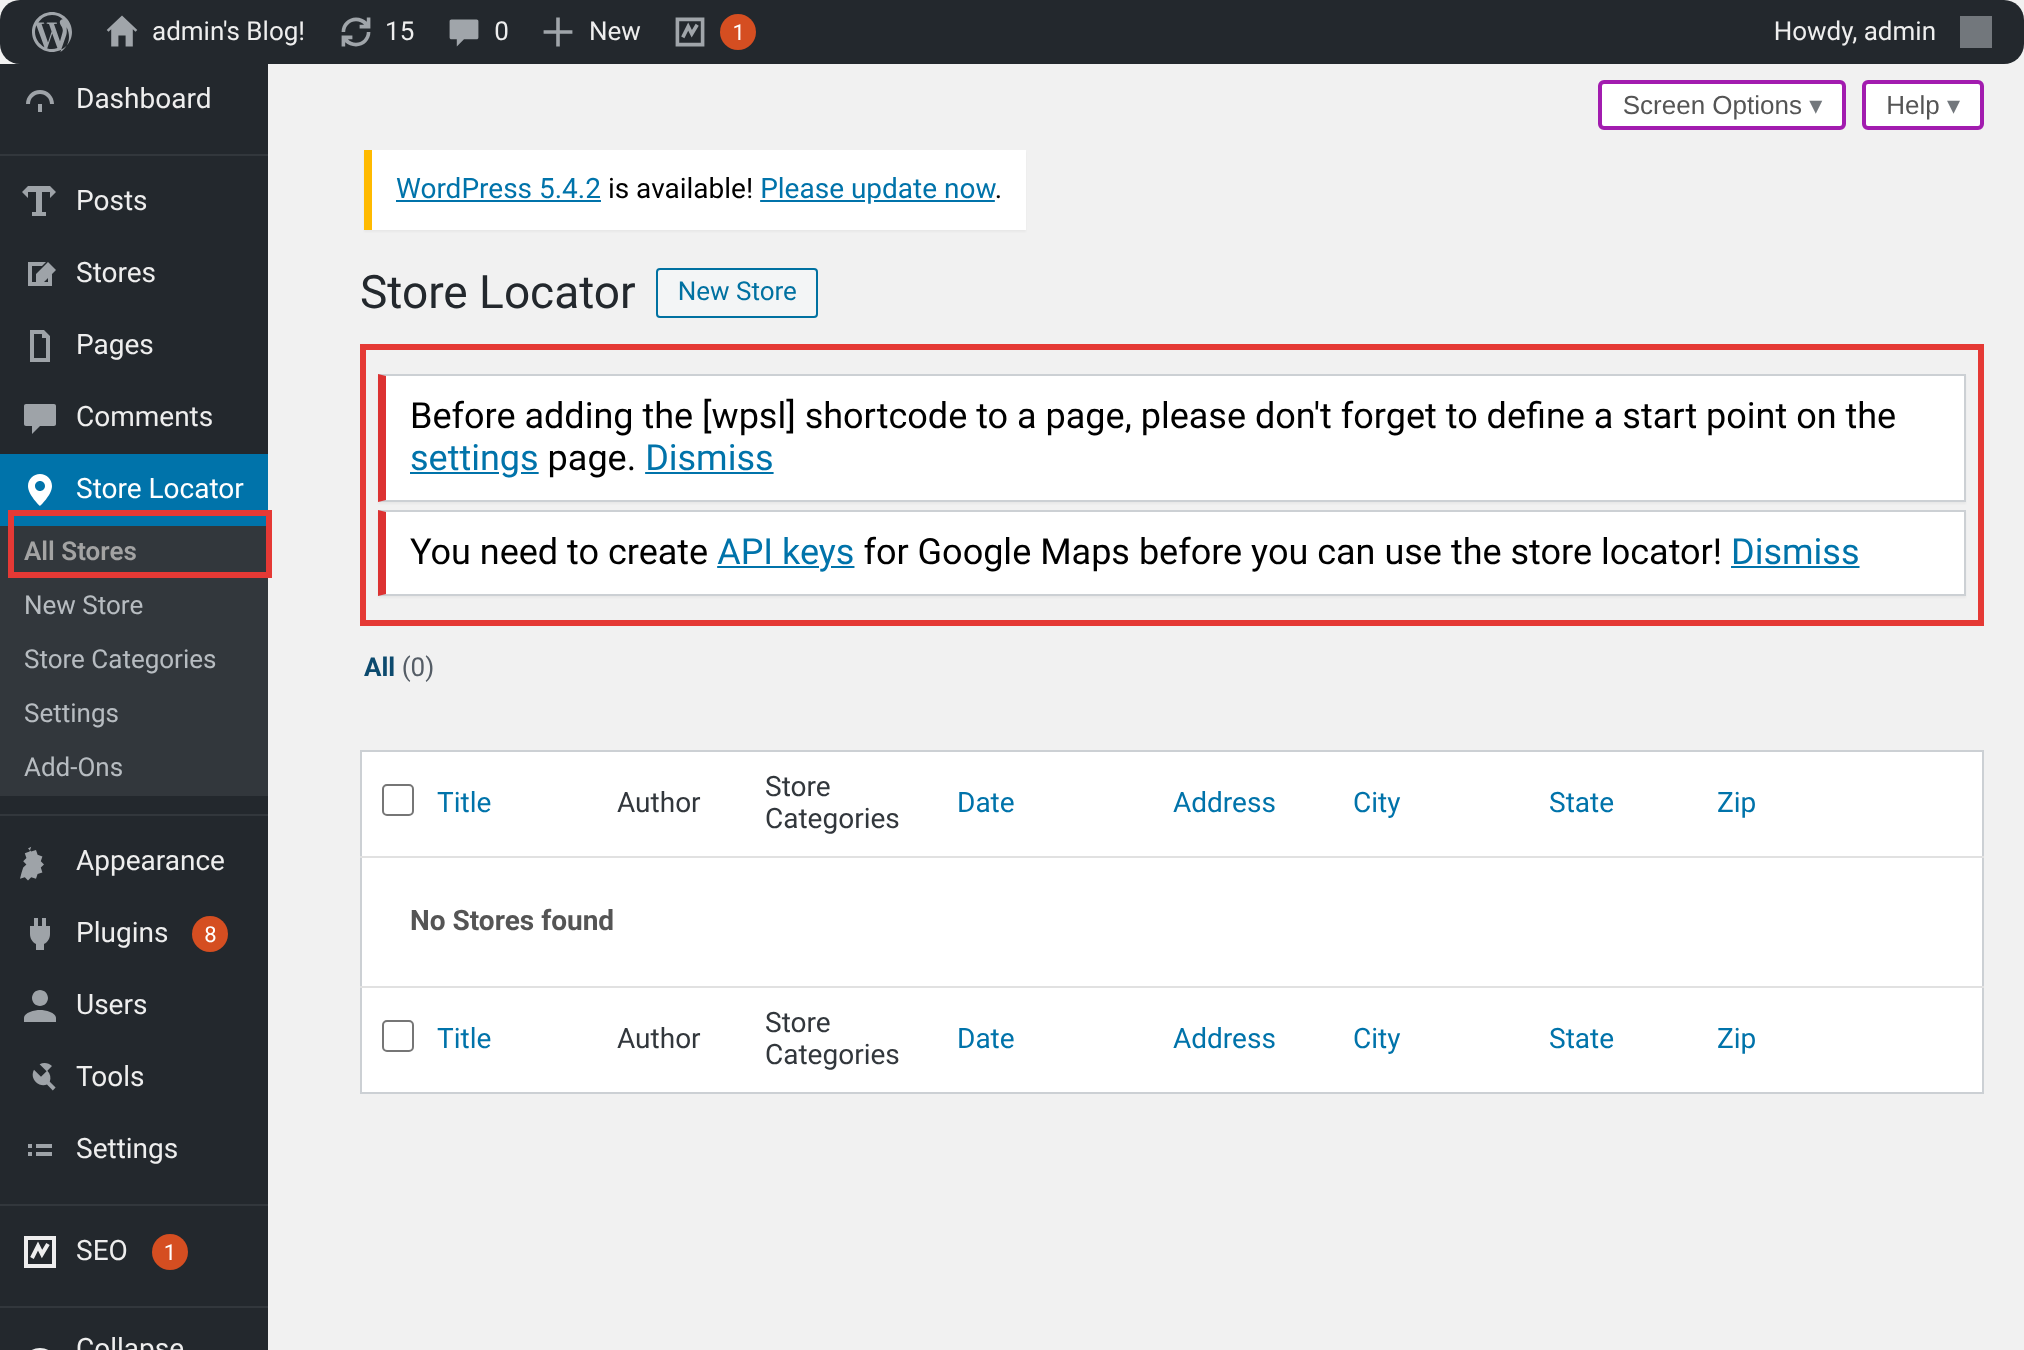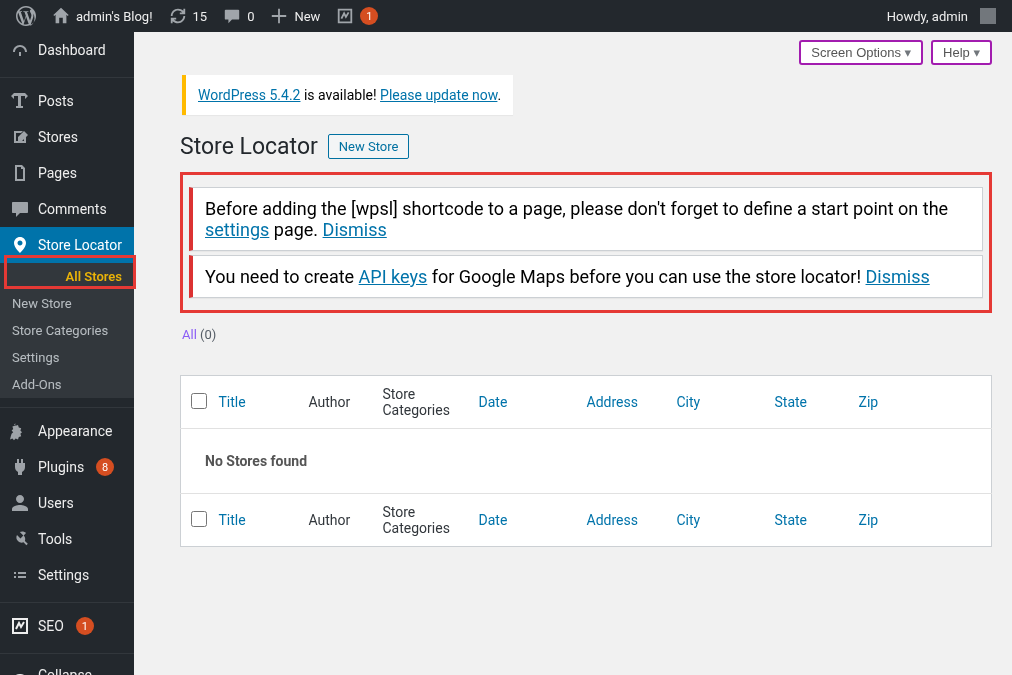--- a/index.html
+++ b/index.html
@@ -1,37 +1,37 @@
 <!DOCTYPE html>
 <html><head>
 <meta charset="utf-8">
 <style>
 * { box-sizing: border-box; margin: 0; padding: 0; }
 body { font-family: -apple-system, BlinkMacSystemFont, "Segoe UI", Roboto, sans-serif; font-size: 13px; background: #f1f1f1; width: 1012px; height: 675px; overflow: hidden; position: relative; }
 a { color: #0073aa; text-decoration: underline; cursor: pointer; }
 
 
-#adminbar { position: absolute; top: 0; left: 0; right: 0; height: 32px; background: #23282d; color: #eee; display: flex; align-items: flex-start; padding: 0 8px; font-size: 13px; z-index: 100; }
+#adminbar { position: absolute; top: 0; left: 0; right: 0; height: 32px; background: #23282d; color: #eee; display: flex; align-items: flex-start; padding: 0 8px; font-size: 13px; z-index: 100; border-radius: 10px; }
 #adminbar .ab-item { display: flex; align-items: center; padding: 0 8px; height: 32px; cursor: pointer; color: #eee; gap: 6px; }
 #adminbar .ab-right { margin-left: auto; display: flex; align-items: center; }
 #adminbar svg { fill: #a0a5aa; }
 .ab-badge { background: #d54e21; color: #fff; border-radius: 10px; min-width: 18px; height: 18px; display: inline-flex; align-items: center; justify-content: center; font-size: 11px; padding: 0 5px; }
 .avatar-box { width: 16px; height: 16px; background: #72777c; margin-left: 6px; }
 
 
 #adminmenu { position: absolute; top: 32px; left: 0; bottom: 0; width: 134px; background: #23282d; color: #eee; font-size: 14px; }
 .menu-item { display: flex; align-items: center; padding: 8px 8px 8px 10px; cursor: pointer; color: #eee; gap: 8px; position: relative; }
 .menu-item svg { fill: rgba(240,245,250,0.6); flex-shrink: 0; }
 .menu-item.current { background: #0073aa; color: #fff; }
 .menu-item.current svg { fill: #fff; }
 .menu-item.current::after { content: ""; position: absolute; right: -8px; top: 50%; margin-top: -8px; border: 8px solid transparent; border-right-color: #f1f1f1; }
 .menu-sep { height: 5px; border-bottom: 1px solid #32373c; margin: 5px 0; }
 .submenu { background: #32373c; }
 .submenu-item { padding: 6px 12px; cursor: pointer; color: rgba(240,245,250,0.7); font-size: 13px; }
-.submenu-item.current { color: #eab308; font-weight: 600; text-align: right; }
+.submenu-item.current { color: #a3a3a3; font-weight: 600; }
 .menu-badge { background: #d54e21; color: #fff; border-radius: 9px; min-width: 18px; height: 18px; display: inline-flex; align-items: center; justify-content: center; font-size: 11px; padding: 0 5px; margin-left: 4px; }
 
 
 #content { position: absolute; top: 32px; left: 160px; right: 0; bottom: 0; padding: 0 20px 20px 20px; overflow: auto; }
 .top-right-bar { display: flex; justify-content: flex-end; gap: 8px; padding-top: 8px; }
 .screen-btn { background: #fff; border: 2px solid #a21caf; padding: 3px 10px; font-size: 13px; cursor: pointer; color: #555; border-radius: 3px; }
 .screen-btn::after { content: " ▾"; color: #72777c; }
 .update-nag { display: inline-block; background: #fff; border-left: 4px solid #ffba00; box-shadow: 0 1px 1px rgba(0,0,0,0.04); padding: 12px; margin: 10px 0 18px 2px; font-size: 14px; }
 
 .page-title-row { display: flex; align-items: center; gap: 10px; margin-bottom: 12px; }
@@ -227,21 +227,21 @@
   <div class="highlight-box">
     <div class="notice">
       <span>Before adding the [wpsl] shortcode to a page, please don't forget to define a start point on the </span><a>settings</a><span> page. </span><a>Dismiss</a>
     </div>
     <div class="notice">
       <span>You need to create </span><a>API keys</a><span> for Google Maps before you can use the store locator! </span><a>Dismiss</a>
     </div>
   </div>
 
   <div class="subsubsub">
-    <span style="color:#8b5cf6;">All</span>
+    <span style="color:#0c4a6e;font-weight:bold;">All</span>
     <span class="count">(0)</span>
   </div>
 
   <table class="wp-table">
     <thead>
       <tr>
         <th class="check-col"><input type="checkbox" style=""></th>
         <th class="col-title"><a>Title</a></th>
         <th class="col-author">Author</th>
         <th class="col-cat">Store Categories</th>

